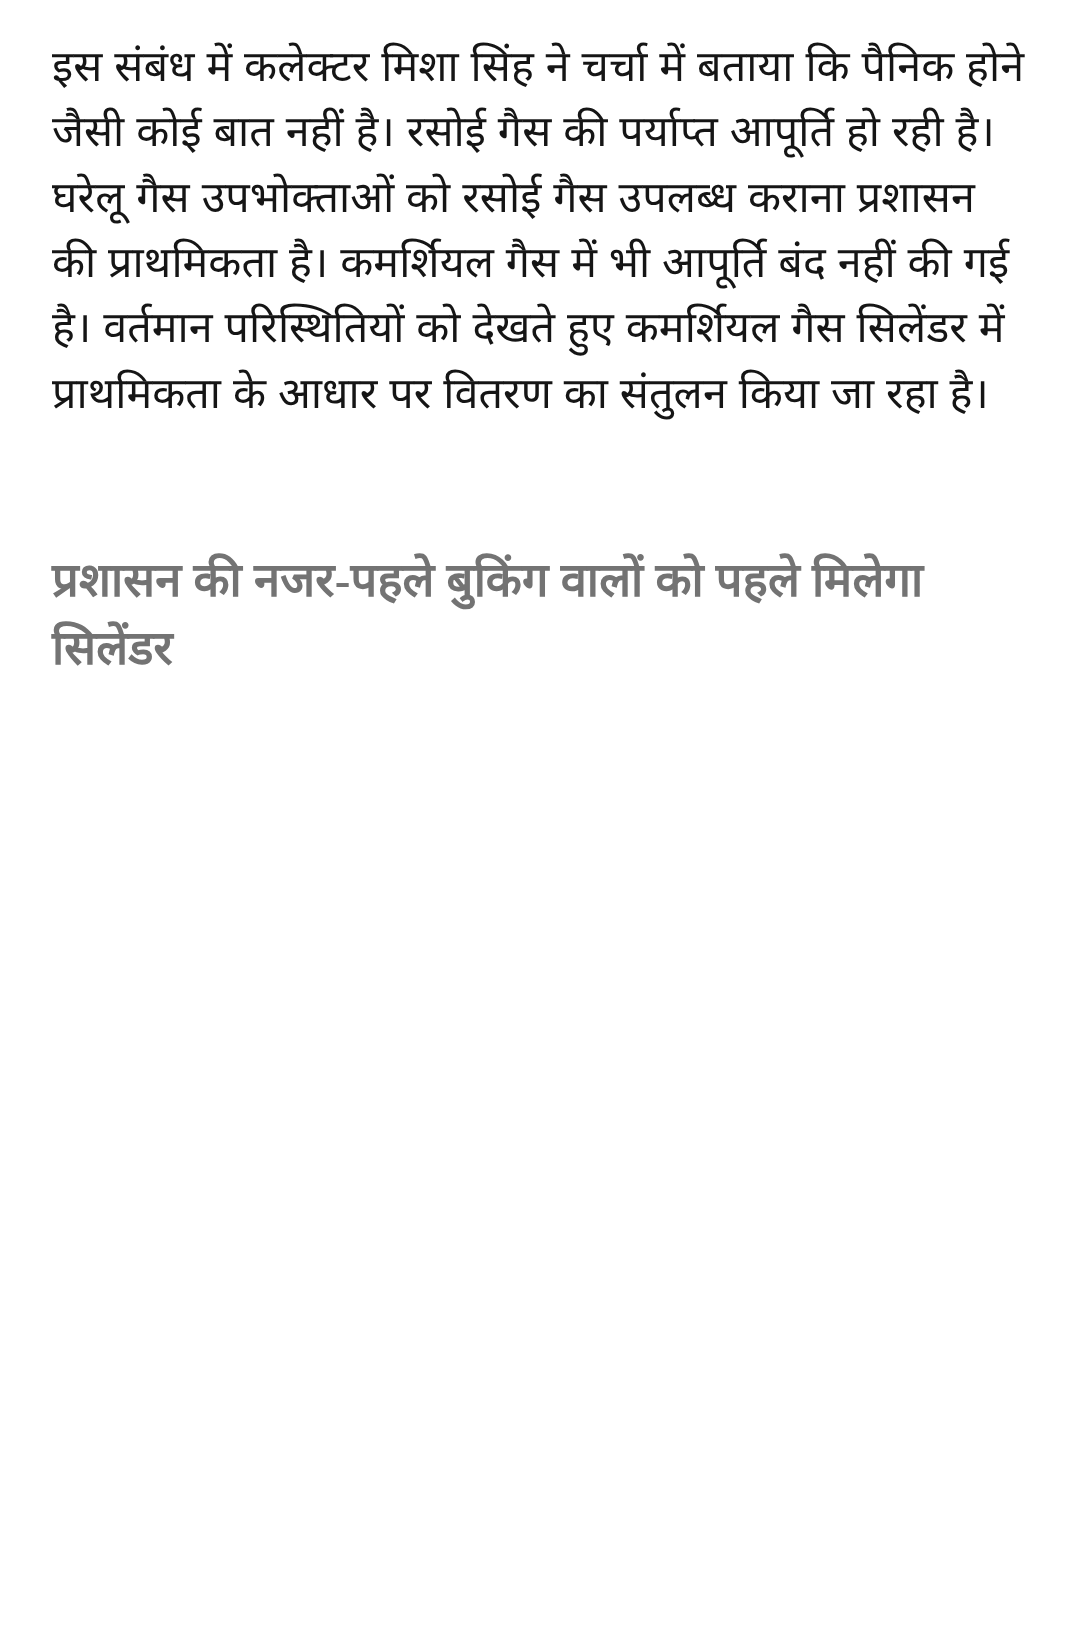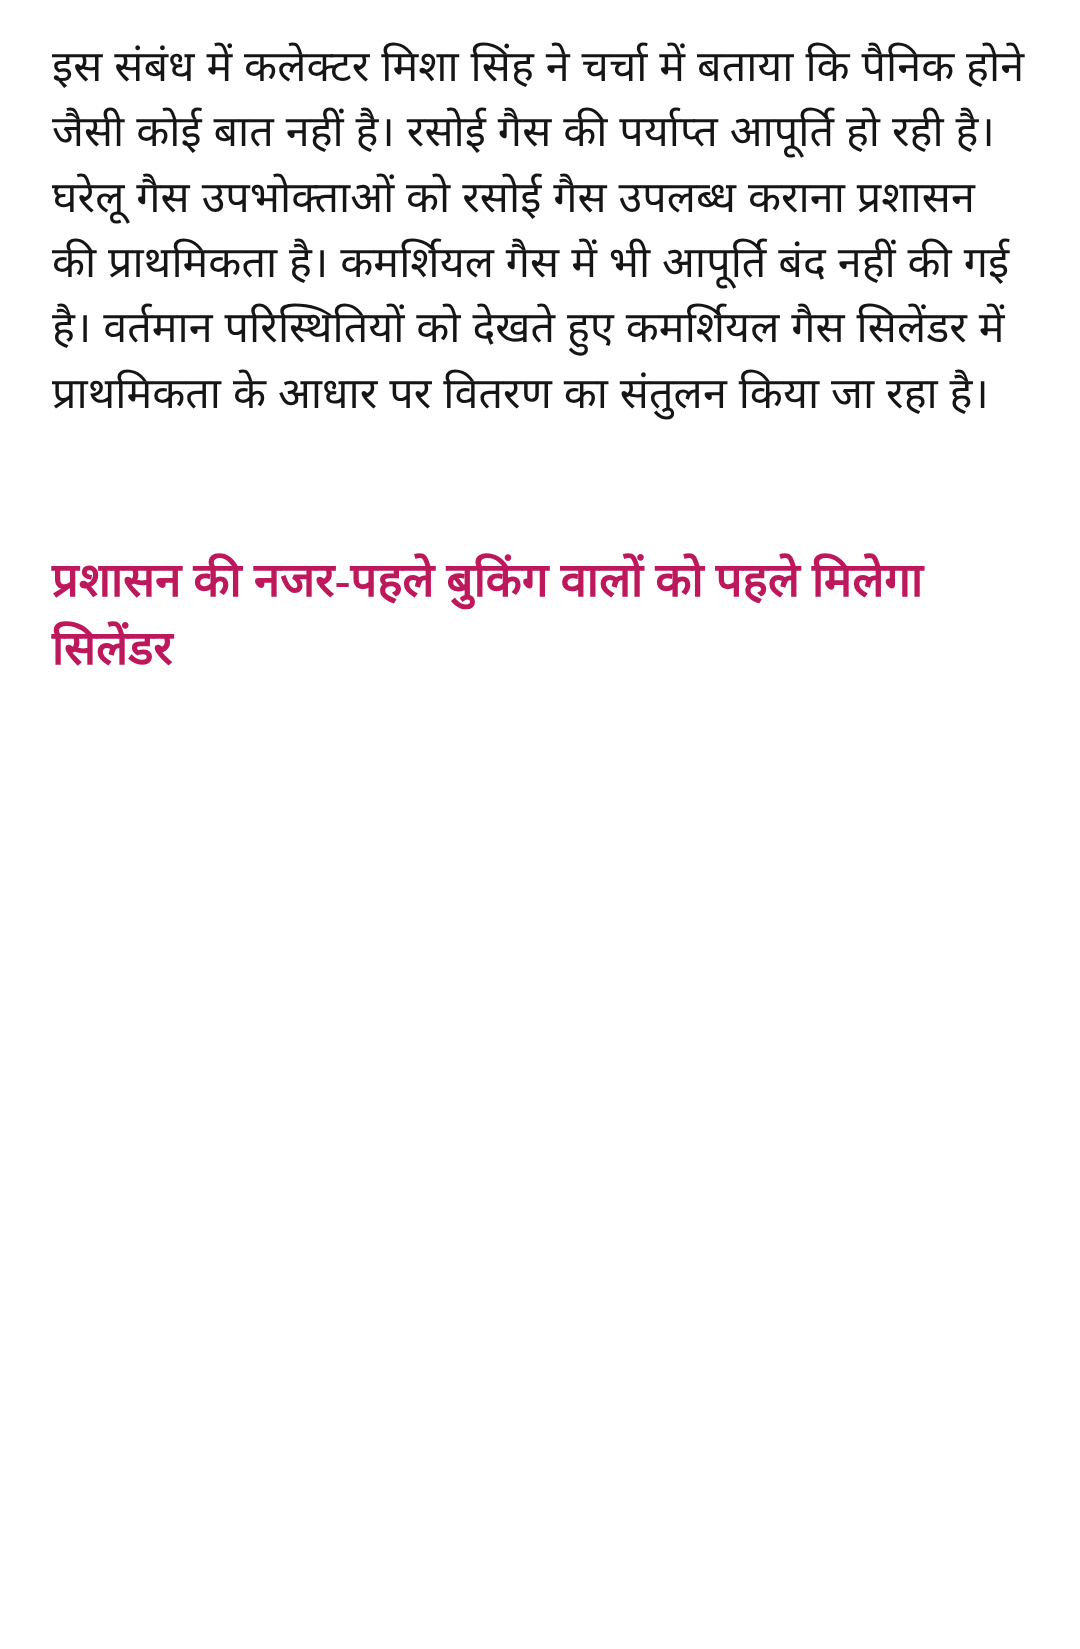--- a/index.html
+++ b/index.html
@@ -33,21 +33,21 @@
     word-spacing: 1px;
   }
   .para-gap {
     height: 120px;
   }
   .section-heading {
     margin: 0;
     font-size: 47px;
     line-height: 1.45;
     font-weight: 700;
-    color: #be185d;
+    color: #737373;
     letter-spacing: 0.2px;
   }
   .heading-gap {
     height: 74px;
   }
 </style>
 </head>
 <body>
 
 <div class="page">

